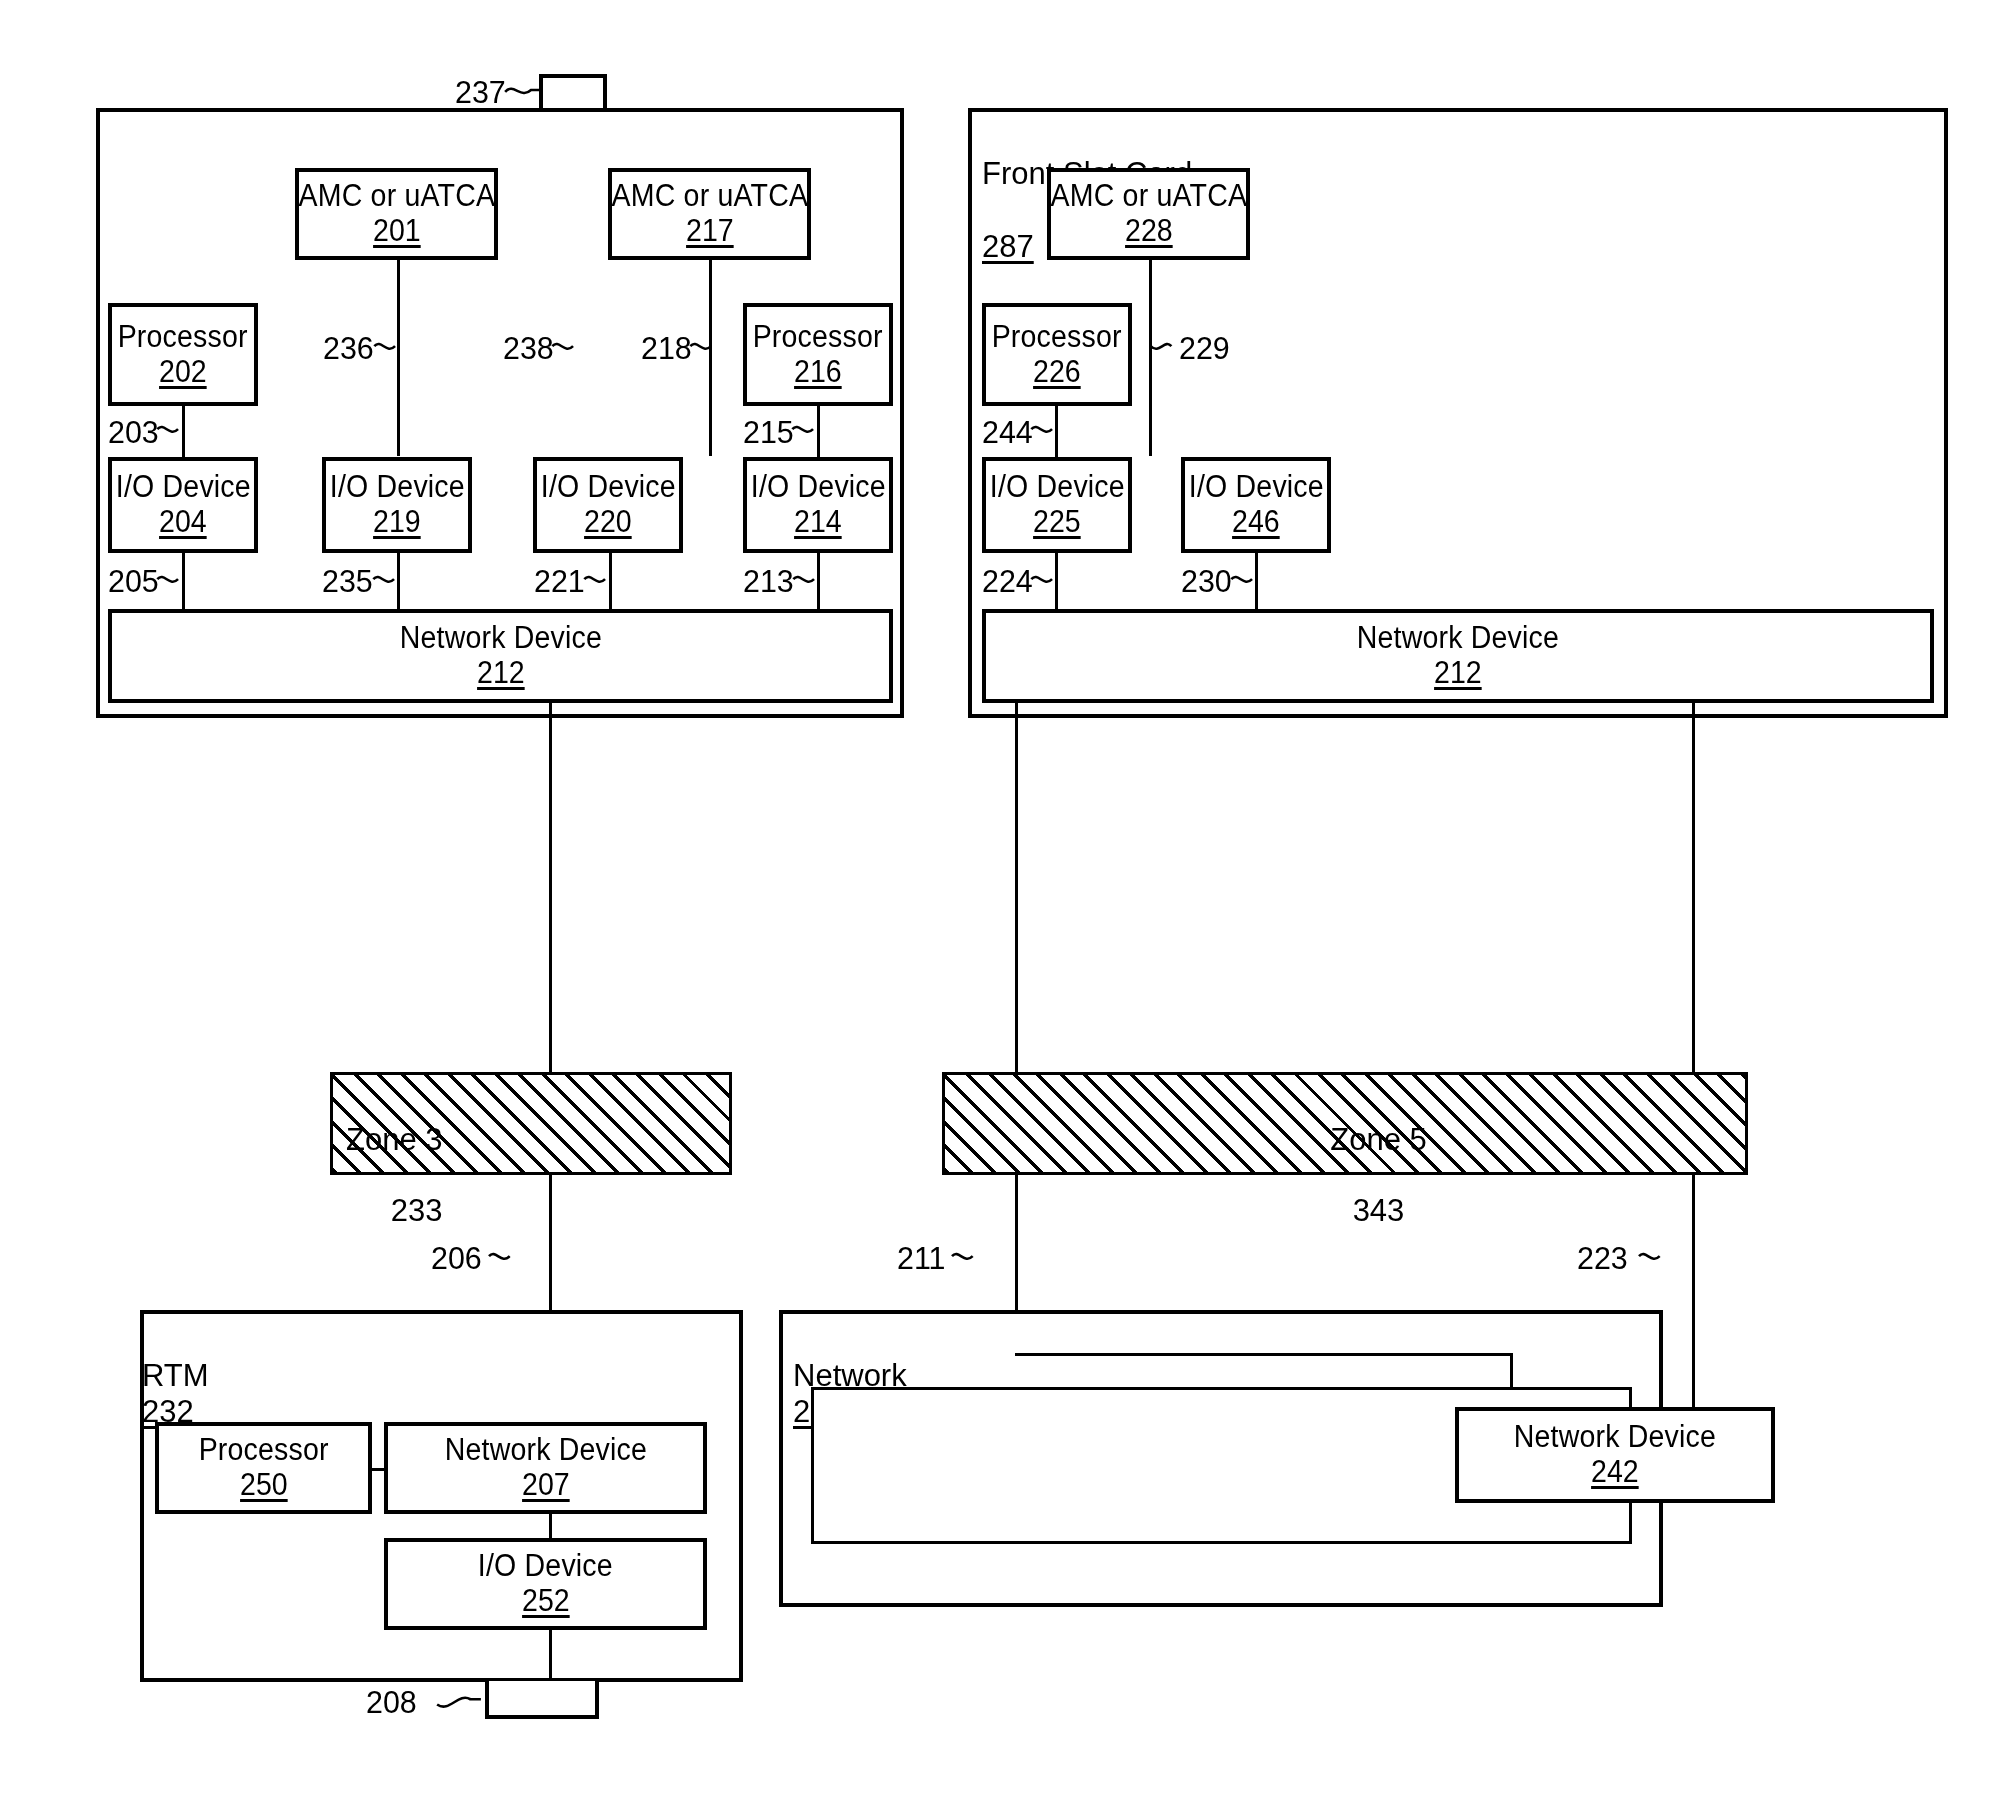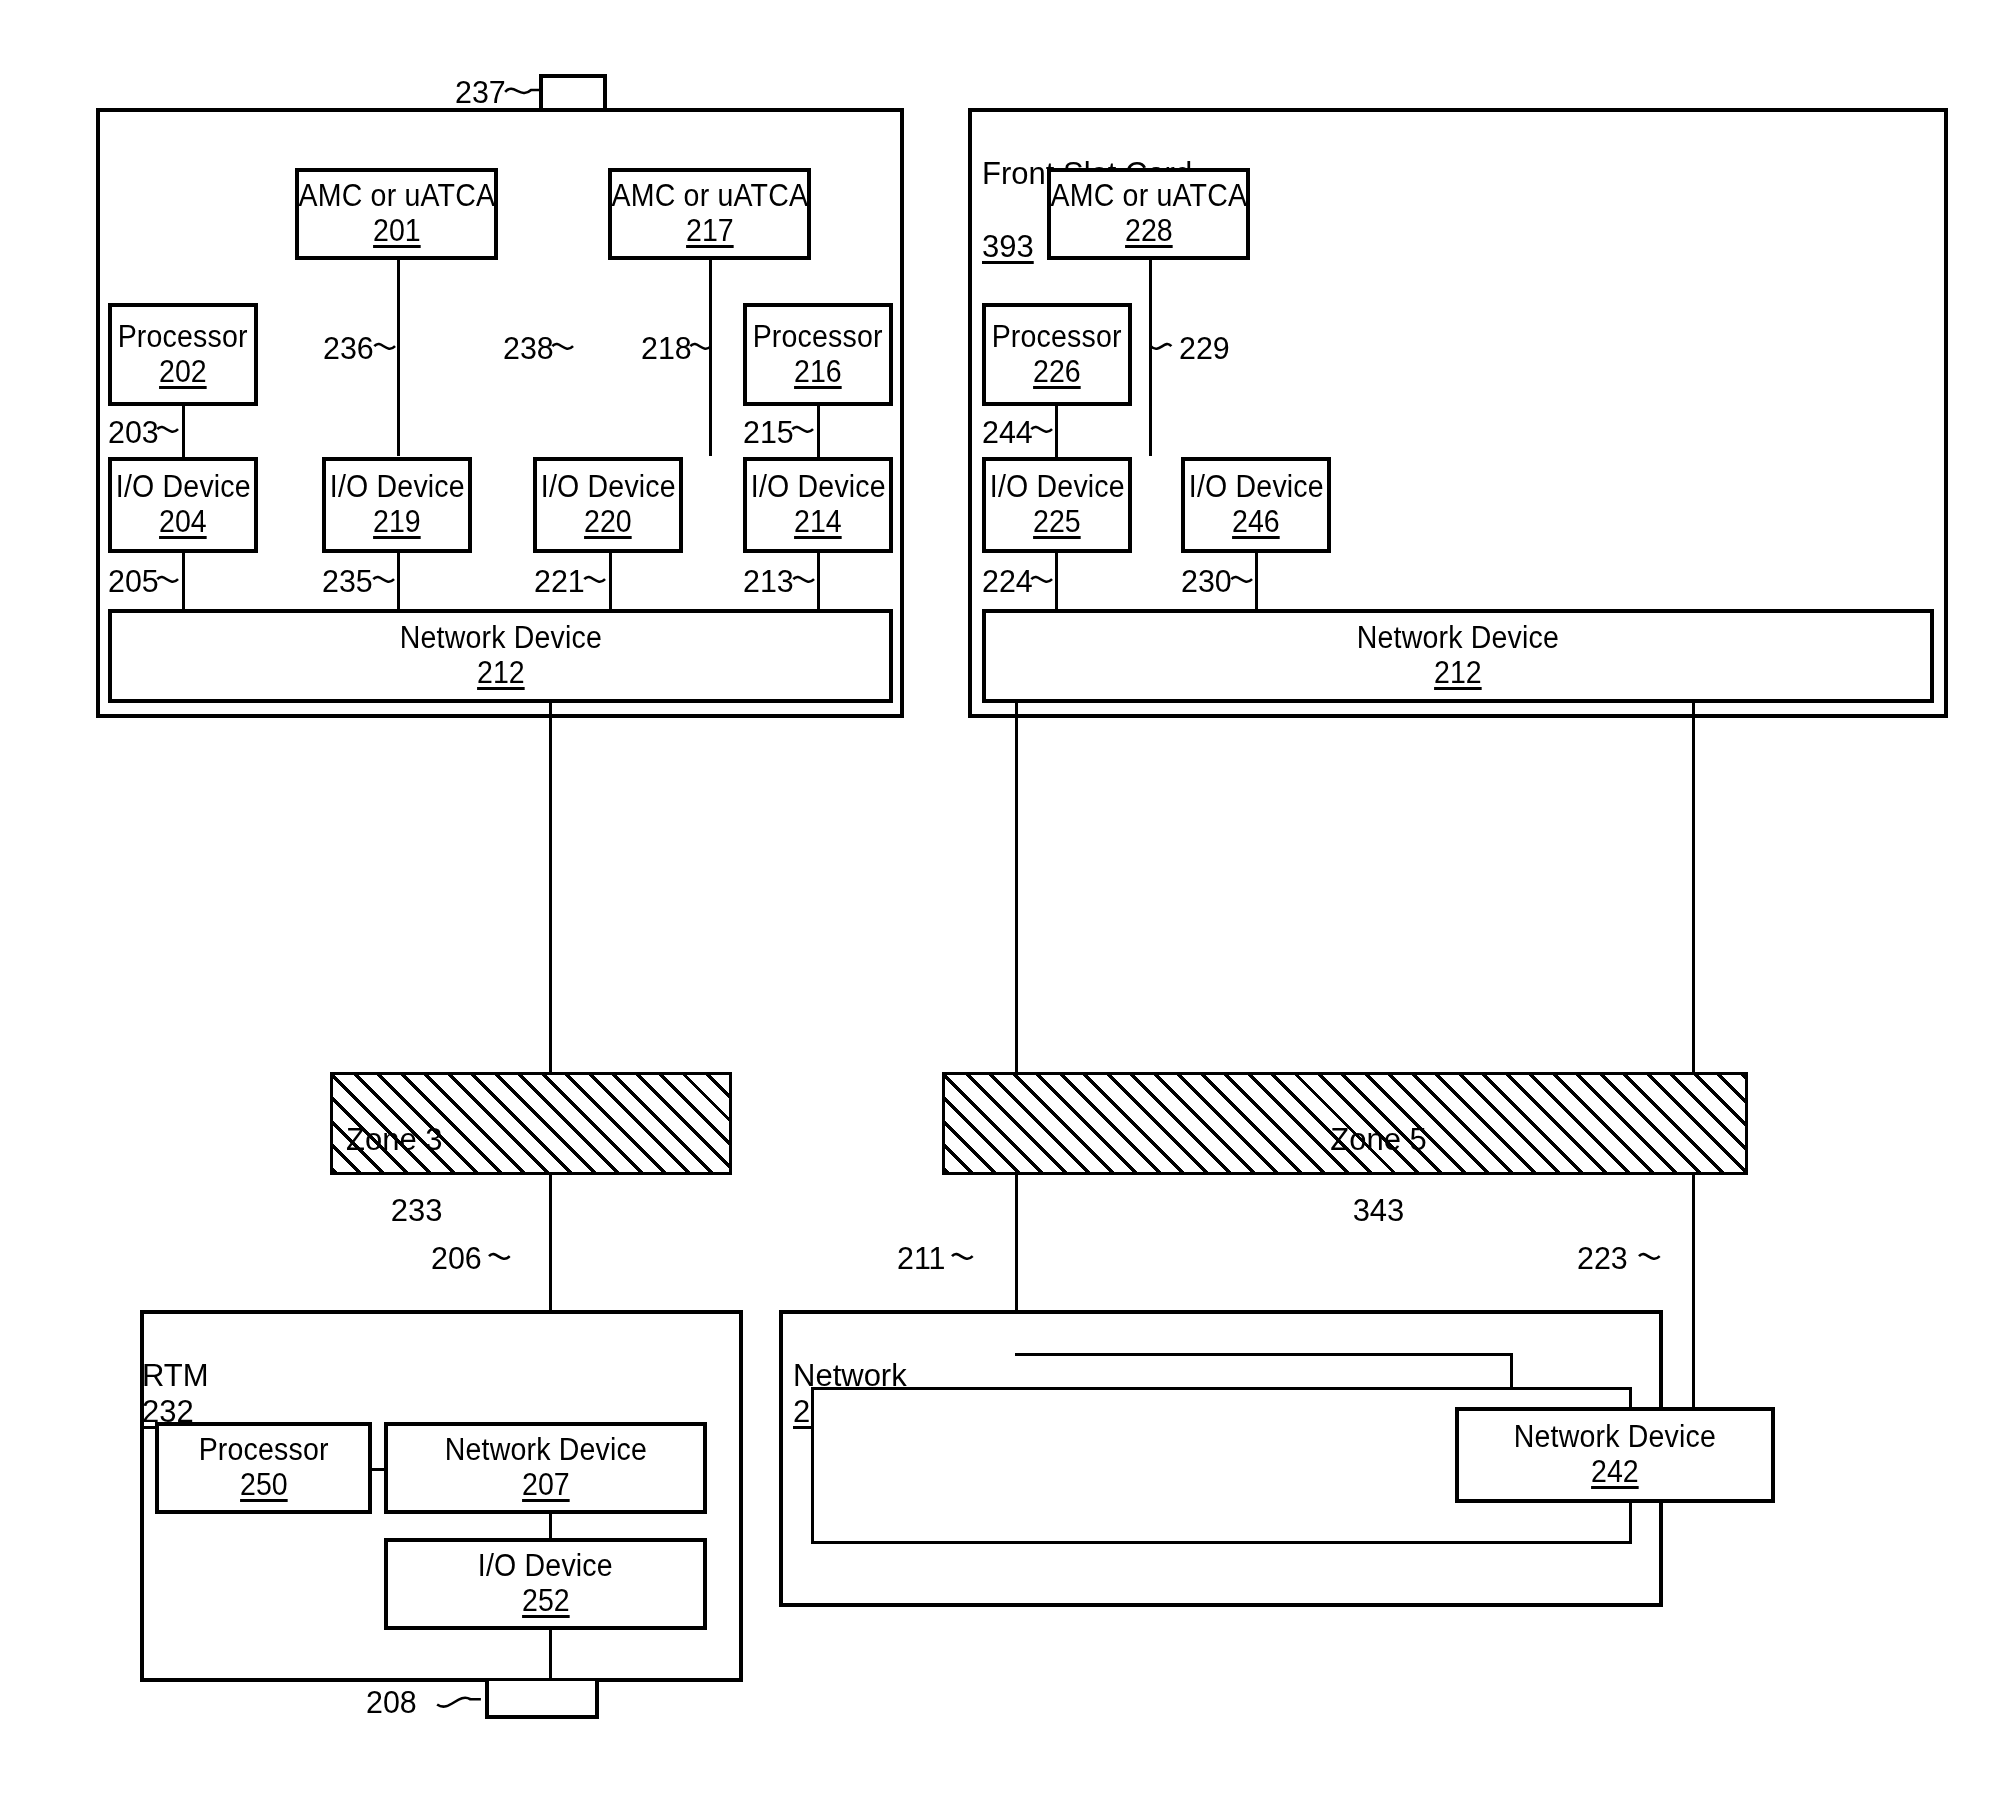--- a/index.html
+++ b/index.html
@@ -148,21 +148,21 @@
   </svg>
 
   <div class="abs box" style="left:108px;top:609px;width:785px;height:94px;">
     <span class="t1">Network Device</span>
     <span class="t2">212</span>
   </div>
 
   <div class="abs card" style="left:968px;top:108px;width:980px;height:610px;"></div>
   <div class="abs ctitle" style="left:982px;top:119px;">
     <span>Front Slot Card</span><br>
-    <span class="num">393</span>
+    <span class="num">287</span>
   </div>
 
   <div class="abs box" style="left:1047px;top:168px;width:203px;height:92px;">
     <span class="t1">AMC or uATCA</span>
     <span class="t2">228</span>
   </div>
   <div class="abs vline" style="left:1149px;top:259px;height:197px;"></div>
   <div class="abs ref" style="left:1179px;top:330px;">229</div>
   <svg class="squig" style="left:1149px;top:341px;width:31px;height:19px;" viewBox="0 0 36 22" width="31" height="19">
     <path d="M26 6 C 18 -3, 12 16, 2 6" stroke="#000" stroke-width="3" fill="none"></path>

